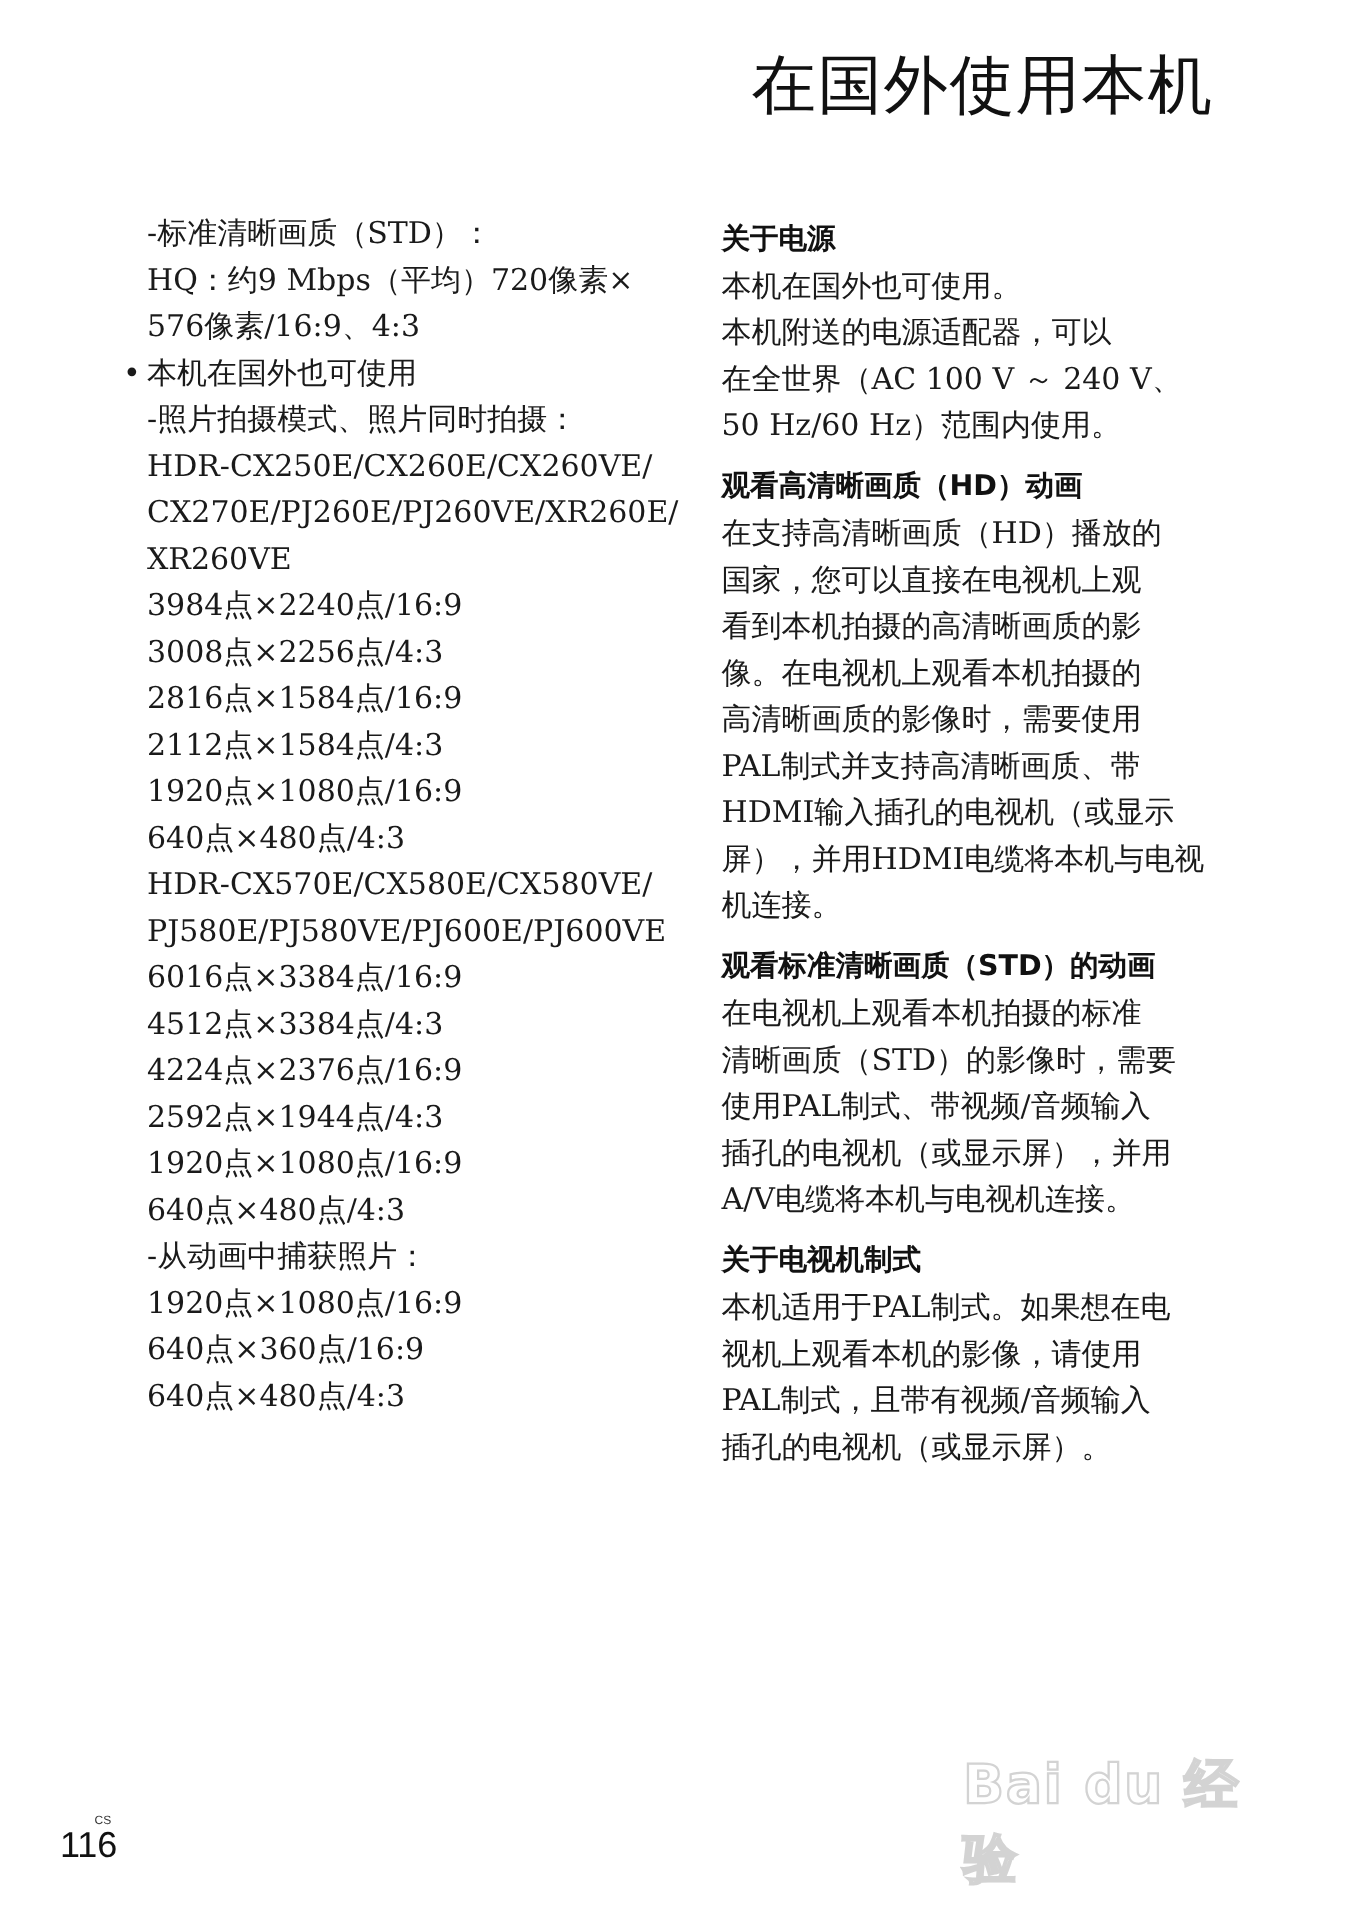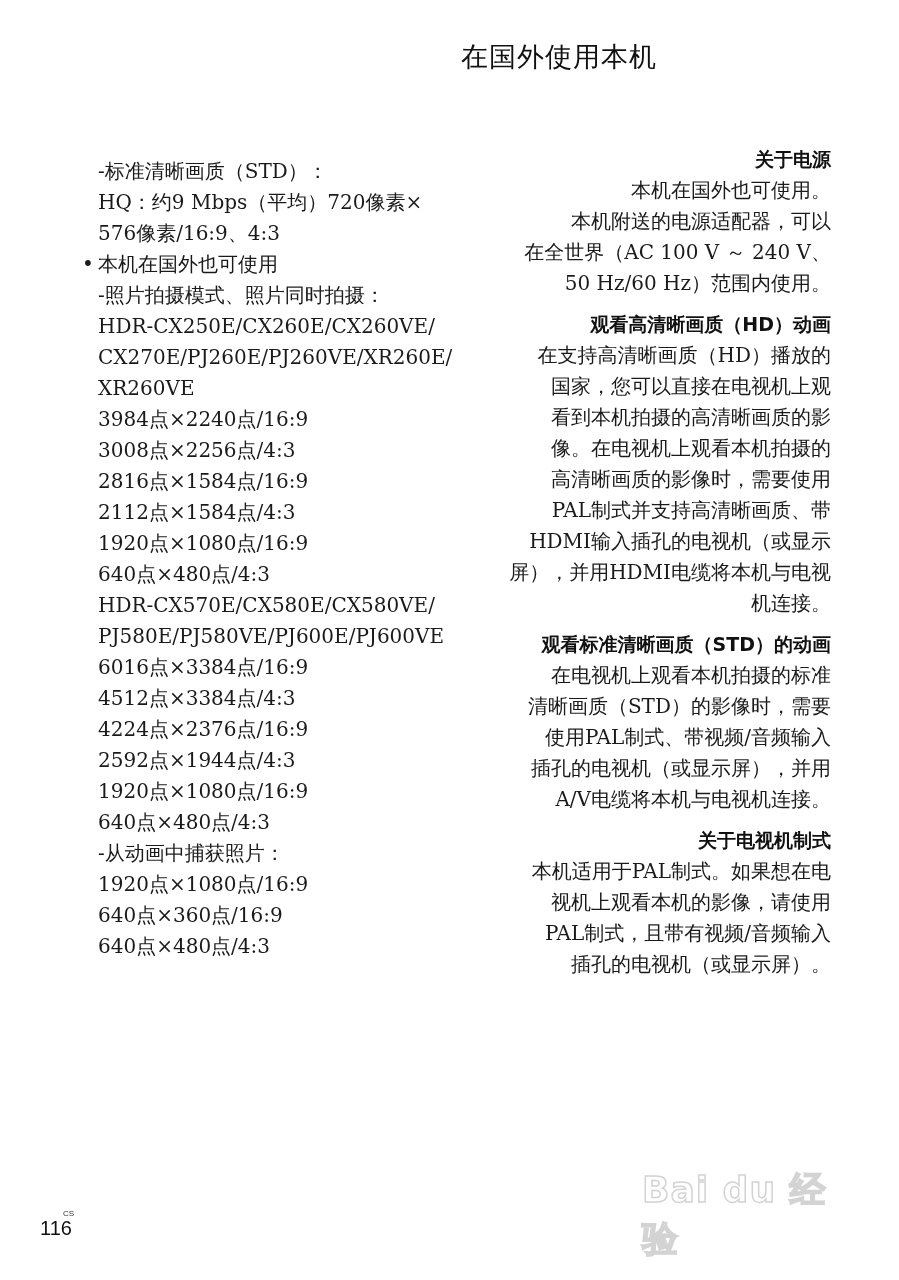--- a/index.html
+++ b/index.html
@@ -1,35 +1,35 @@
 <!DOCTYPE html>
 <html><head>
 <meta charset="utf-8">
 <style>
   html, body { margin: 0; padding: 0; background: #ffffff; }
   body { width: 899px; height: 1280px; position: relative; overflow: hidden; color: #111; }
   .page-title {
-    position: absolute; left: 461px; top: 34px;
-    font-family: "DejaVu Sans", sans-serif; font-size: 27px; font-weight: normal;
+    position: absolute; left: 501px; top: 34px;
+    font-family: "DejaVu Sans", sans-serif; font-size: 43px; font-weight: normal;
     letter-spacing: 1px; color: #111; margin: 0; line-height: 46px;
   }
   .col { position: absolute; font-family: "DejaVu Serif", "Liberation Serif", serif; font-size: 20px; color: #1a1a1a; }
-  .col-left { left: 82px; top: 156px; width: 360px; }
+  .col-left { left: 82px; top: 140px; width: 360px; }
   .col-right { left: 481px; top: 144px; width: 350px; }
   .line { height: 31px; line-height: 31px; white-space: nowrap; }
   .line .bullet { display: inline-block; width: 16px; text-align: left; }
   .line .indent { display: inline-block; width: 16px; }
   .sec-head {
     font-family: "DejaVu Sans", sans-serif; font-weight: bold; font-size: 19px;
     height: 31px; line-height: 31px; white-space: nowrap; color: #111;
   }
-  .section { margin-bottom: 10px; text-align: right; }
+  .section { margin-bottom: 10px; }
   .page-number {
     position: absolute; left: 40px; top: 1217px;
-    font-family: "Liberation Sans", sans-serif; font-size: 20px; color: #111;
+    font-family: "Liberation Sans", sans-serif; font-size: 24px; color: #111;
   }
   .page-lang {
     position: absolute; left: 63px; top: 1209px;
     font-family: "Liberation Sans", sans-serif; font-size: 8px; color: #333;
   }
   .watermark {
     position: absolute; left: 642px; top: 1148px; width: 210px; height: 90px;
     color: #ffffff; opacity: 0.9;
   }
   .wm-logo {

